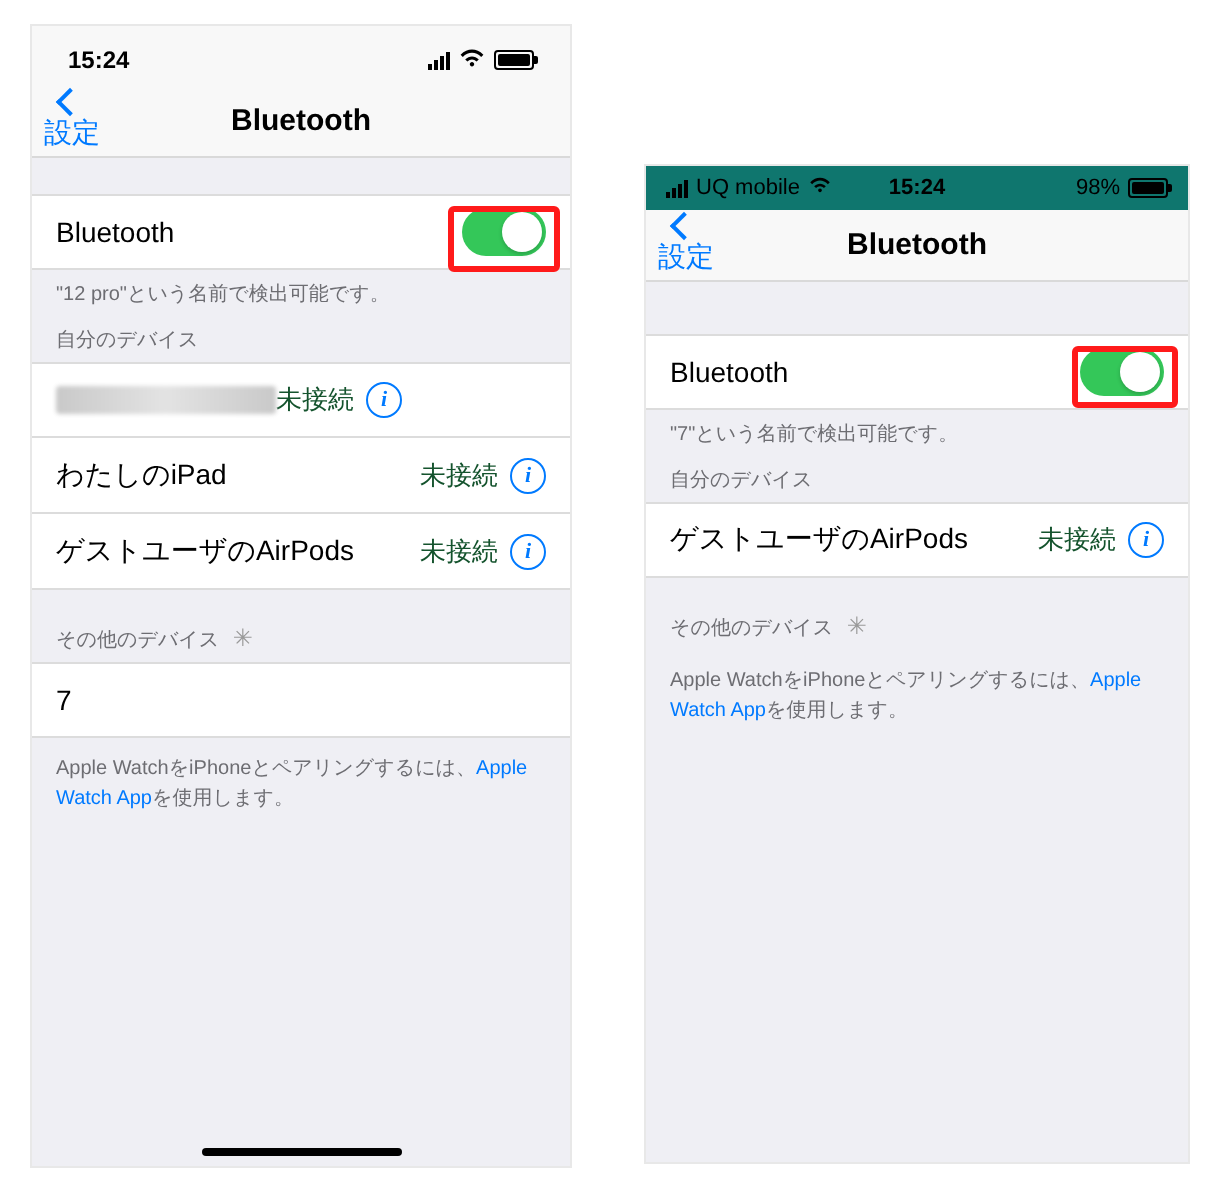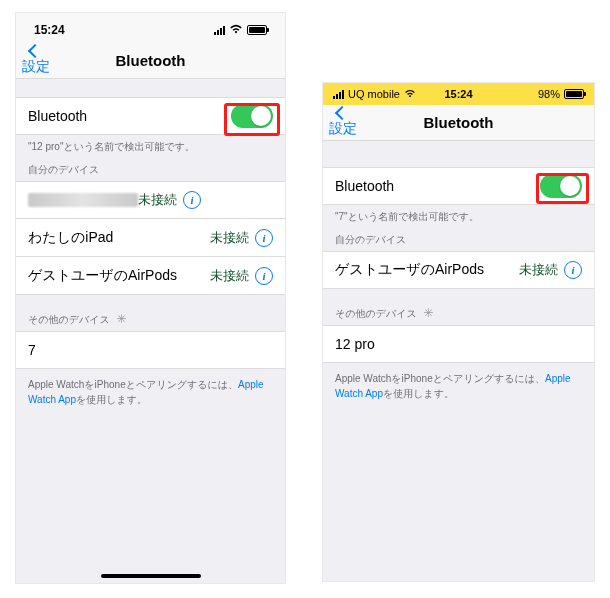--- a/index.html
+++ b/index.html
@@ -23,21 +23,21 @@
     top: 12px; left: 15px;
     width: 271px; height: 572px;
   }
   .phone-right {
     top: 82px; left: 322px;
     width: 273px; height: 500px;
   }
   
   .status-bar {
     height: 22px;
-    background: #fde047;
+    background: #0f766e;
     display: flex;
     align-items: center;
     justify-content: space-between;
     padding: 0 10px;
     font-size: 11px;
     color: #000;
   }
   .status-left, .status-right { display:flex; align-items:center; gap:4px;}
   .status-center { position:absolute; left:0; right:0; text-align:center; font-size:11px; font-weight:600; pointer-events:none;}
   
@@ -324,21 +324,18 @@
       <span class="label">ゲストユーザのAirPods</span>
       <span class="status-text">未接続</span>
       <span class="info-icon">i</span>
     </div>
 
     <div class="section-caption" style="padding-top:18px;">
       <span>その他のデバイス</span>
       <span class="spinner"></span>
     </div>
 
-    <div class="row">
-      <span class="label">12 pro</span>
-    </div>
 
     <div class="footer-note">
       <span>Apple WatchをiPhoneとペアリングするには、</span><span class="link">Apple Watch App</span><span>を使用します。</span>
     </div>
   </div>
 </div>
 
 </body></html>

